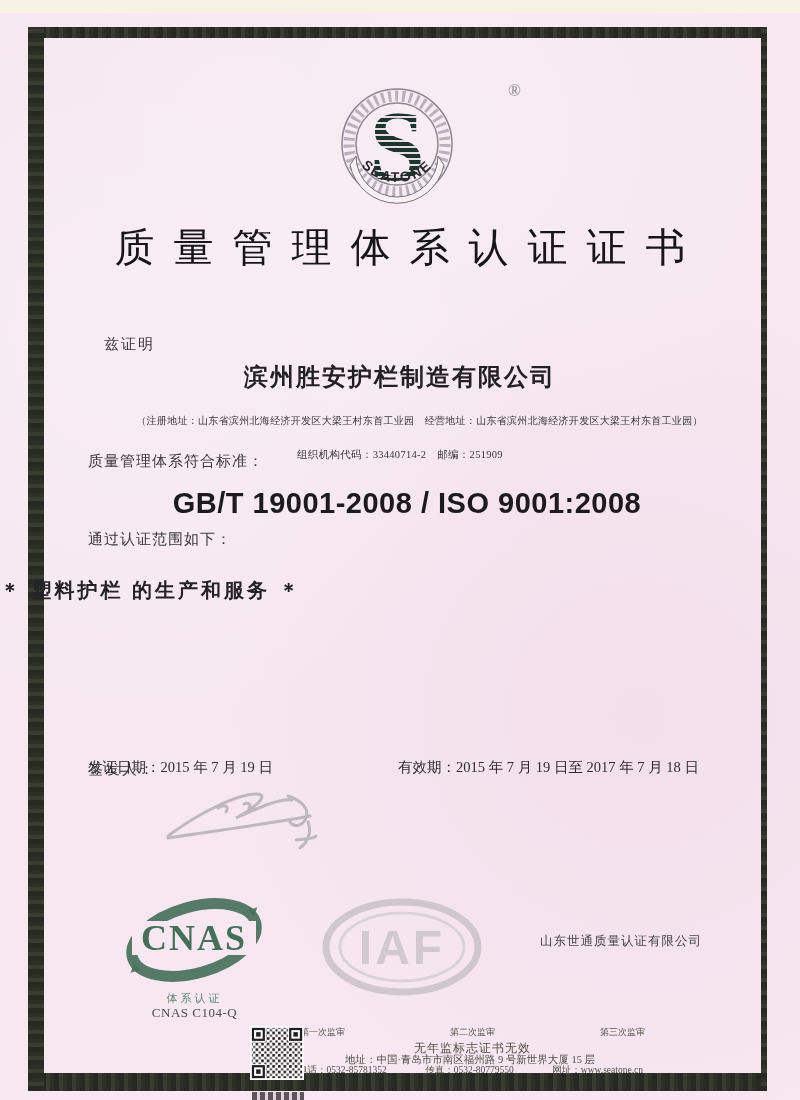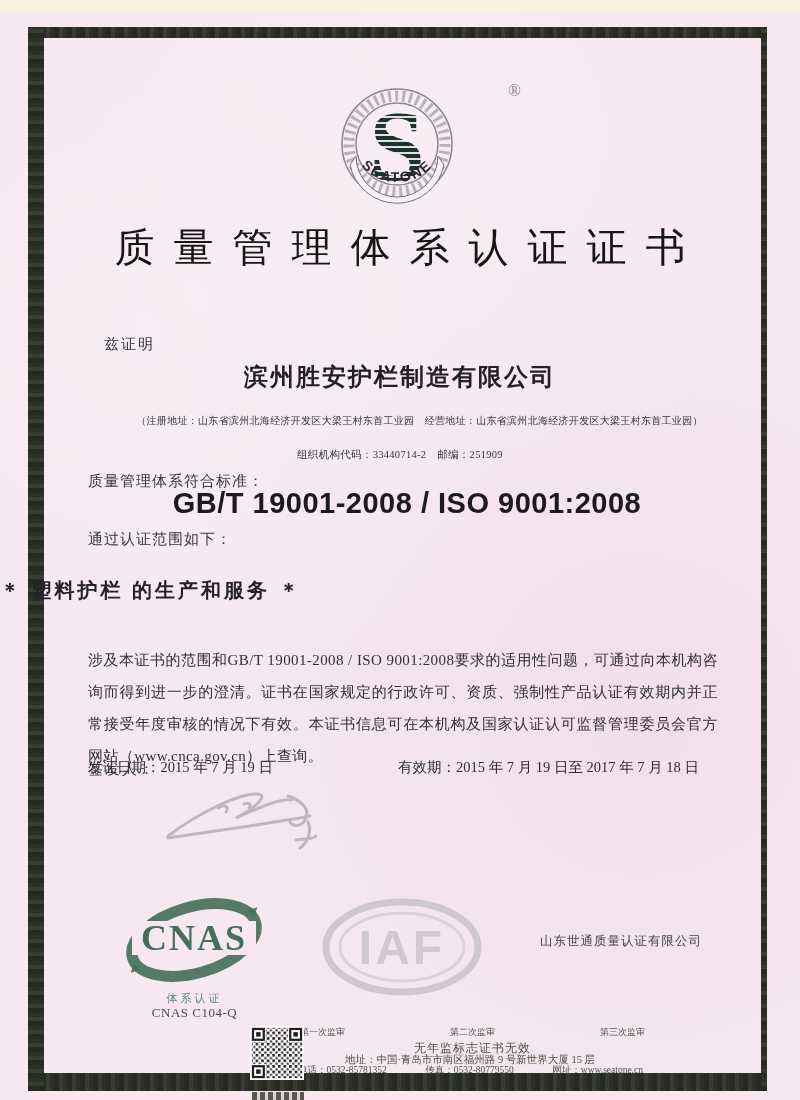--- a/index.html
+++ b/index.html
@@ -39,21 +39,21 @@
   .cert-no{right:98px;top:301px;font-size:15px;color:#26242a;white-space:nowrap;}
   .cert-no b{font-family:"Liberation Serif","DejaVu Serif",serif;letter-spacing:.5px;}
   .intro{left:104px;top:335px;font-size:15px;color:#3a383e;letter-spacing:2px;}
   .company{
     left:0;right:0;top:361px;text-align:center;
     font-family:"Liberation Sans","DejaVu Sans",sans-serif;
     font-weight:700;font-size:24px;color:#222026;letter-spacing:2px;
   }
   .reg-line{left:0;right:0;top:414px;text-align:center;font-size:10px;color:#38363c;letter-spacing:.3px;padding-left:39px;}
   .org-line{left:0;right:0;top:448px;text-align:center;font-size:10.5px;color:#38363c;letter-spacing:.3px;}
-  .std-label{left:88px;top:452px;font-size:15px;color:#3a383e;letter-spacing:1px;margin-top:20px;}
+  .std-label{left:88px;top:452px;font-size:15px;color:#3a383e;letter-spacing:1px;}
   .standard{
     left:0;right:30px;top:487px;text-align:center;
     font-family:"Liberation Sans","DejaVu Sans",sans-serif;
     font-weight:700;font-size:29px;color:#1b1b1f;letter-spacing:.5px;white-space:nowrap;margin-left:44px;
   }
   .scope-label{left:88px;top:530px;font-size:15px;color:#3a383e;letter-spacing:1px;}
   .scope{
     left:0;right:100px;top:577px;text-align:left;
     font-family:"Liberation Sans","DejaVu Sans",sans-serif;
     font-weight:700;font-size:20px;color:#242228;letter-spacing:3px;white-space:nowrap;
@@ -129,21 +129,20 @@
   <div class="abs company">滨州胜安护栏制造有限公司</div>
   <div class="abs reg-line">（注册地址：山东省滨州北海经济开发区大梁王村东首工业园　经营地址：山东省滨州北海经济开发区大梁王村东首工业园）</div>
   <div class="abs org-line">组织机构代码：33440714-2　邮编：251909</div>
 
   <div class="abs std-label">质量管理体系符合标准：</div>
   <div class="abs standard">GB/T 19001-2008 / ISO 9001:2008</div>
 
   <div class="abs scope-label">通过认证范围如下：</div>
   <div class="abs scope">＊ 塑料护栏 的生产和服务 ＊</div>
 
-  <div class="abs disclaimer">涉及本证书的范围和GB/T 19001-2008 / ISO 9001:2008要求的适用性问题，可通过向本机构咨询而得到进一步的澄清。证书在国家规定的行政许可、资质、强制性产品认证有效期内并正常接受年度审核的情况下有效。本证书信息可在本机构及国家认证认可监督管理委员会官方网站（www.cnca.gov.cn）上查询。</div>
 
   <div class="abs date-issue"><span>发证日期：</span><span>2015 年 7 月 19 日</span></div>
   <div class="abs date-valid"><span>有效期：</span><span>2015 年 7 月 19 日至 2017 年 7 月 18 日</span></div>
 
   <div class="abs signer">签发人：</div>
   <div class="abs sig-wrap">
     <svg width="190" height="78" viewBox="0 0 190 78">
       <g fill="none" stroke="#b9b2bb" stroke-width="3" stroke-linecap="round" opacity="0.9">
         <path d="M8,58 C40,34 78,16 96,16 C112,16 92,32 76,40 C98,30 120,20 132,22"></path>
         <path d="M8,60 C60,52 120,44 150,38"></path>

